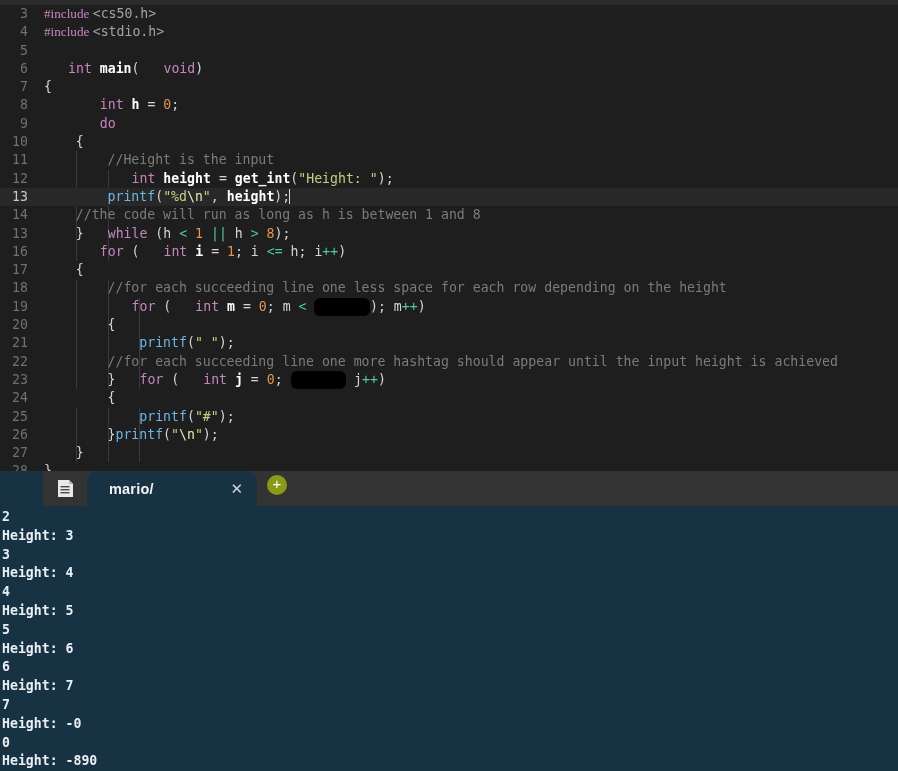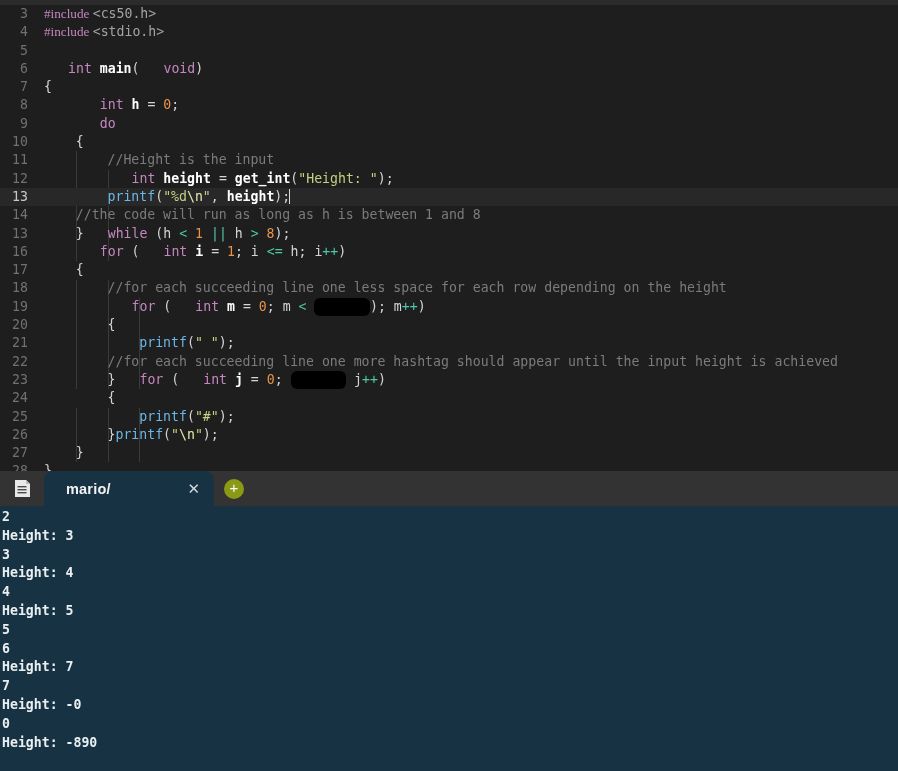--- a/index.html
+++ b/index.html
@@ -88,21 +88,22 @@
     margin-left:-1px;
   }
 
   
   #panel { width:898px; height:300px; background:#173343; }
   #panel-header {
     position:relative;
     height:35px;
     background:#333333;
     display:flex;
-    align-items:flex-end;
+    align-items:center;
+    margin-left:43px;
   }
   #panel-icon {
     width:44px; height:35px;
     display:flex; align-items:center; justify-content:center;
   }
   #panel-icon svg { display:block; }
 
   .term-tab {
     position:relative;
     height:35px;
@@ -231,20 +232,21 @@
   </div>
 
   <div id="term-body">
       <div class="term-line">2</div>
       <div class="term-line">Height: 3</div>
       <div class="term-line">3</div>
       <div class="term-line">Height: 4</div>
       <div class="term-line">4</div>
       <div class="term-line">Height: 5</div>
       <div class="term-line">5</div>
+      <div class="term-line">Height: 6</div>
       <div class="term-line">6</div>
       <div class="term-line">Height: 7</div>
       <div class="term-line">7</div>
       <div class="term-line">Height: -0</div>
       <div class="term-line">0</div>
       <div class="term-line">Height: -890</div>
     </div>
 </div>
 
 </body></html>

